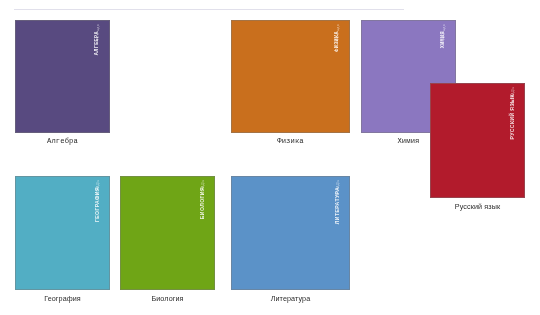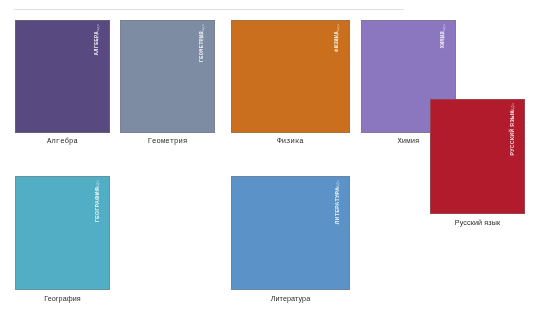--- a/index.html
+++ b/index.html
@@ -100,21 +100,21 @@
   .r2 { top: 168px; margin-top: 8px; }
   .r2 .cover { height: 114px; }
 
   .c1 { left: 15px;  width: 95px; }
   .c2 { left: 120px; width: 95px; }
   .c3 { left: 224px; width: 119px; padding-left: 7px; }
   .c4 { left: 329px; width: 95px; padding-left: 32px; }
 
   .featured {
     left: 430px;
-    top: 99px;
+    top: 83px;
   }
   .featured .cover { height: 115px; }
   .featured-w { width: 95px; }
 </style>
 </head>
 <body>
 
 <div id="gallery">
 
   <div class="topbar">
@@ -122,27 +122,20 @@
   </div>
 
   <div class="cover-item r1 c1">
     <div class="cover" style="background:#584A80">
       <span class="spine-sub">ТЕТРАДЬ</span>
       <span class="spine-text">АЛГЕБРА</span>
     </div>
     <div class="caption">Алгебра</div>
   </div>
 
-  <div class="cover-item r1 c2">
-    <div class="cover" style="background:#7D8CA3">
-      <span class="spine-sub">ТЕТРАДЬ</span>
-      <span class="spine-text">ГЕОМЕТРИЯ</span>
-    </div>
-    <div class="caption">Геометрия</div>
-  </div>
 
   <div class="cover-item r1 c3">
     <div class="cover" style="background:#C96F1D">
       <span class="spine-sub">ТЕТРАДЬ</span>
       <span class="spine-text">ФИЗИКА</span>
     </div>
     <div class="caption">Физика</div>
   </div>
 
   <div class="cover-item r1 c4">
@@ -154,20 +147,27 @@
   </div>
 
   <div class="cover-item r2 c1">
     <div class="cover" style="background:#52AEC4">
       <span class="spine-sub">ТЕТРАДЬ</span>
       <span class="spine-text">ГЕОГРАФИЯ</span>
     </div>
     <div class="caption">География</div>
   </div>
 
+  <div class="cover-item r2 c2">
+    <div class="cover" style="background:#6FA516">
+      <span class="spine-sub">ТЕТРАДЬ</span>
+      <span class="spine-text">БИОЛОГИЯ</span>
+    </div>
+    <div class="caption">Биология</div>
+  </div>
 
   <div class="cover-item r2 c3">
     <div class="cover" style="background:#5B92C8">
       <span class="spine-sub">ТЕТРАДЬ</span>
       <span class="spine-text">ЛИТЕРАТУРА</span>
     </div>
     <div class="caption">Литература</div>
   </div>
 
 

